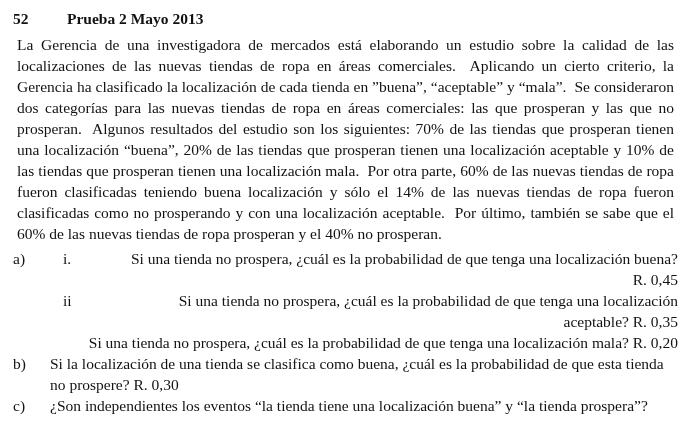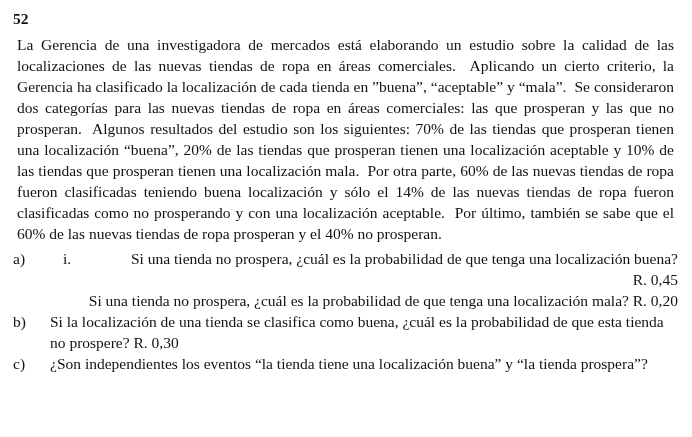--- a/index.html
+++ b/index.html
@@ -72,32 +72,37 @@
     text-align: right;
   }
 </style>
 </head>
 <body>
 
 <div class="page">
 
   <div class="heading">
     <span class="hnum">52</span>
+    <span class="htitle">Prueba 2 Mayo 2013</span>
   </div>
 
   <p class="para">La Gerencia de una investigadora de mercados está elaborando un estudio sobre la calidad de las localizaciones de las nuevas tiendas de ropa en áreas comerciales.  Aplicando un cierto criterio, la Gerencia ha clasificado la localización de cada tienda en ”buena”, “aceptable” y “mala”.  Se consideraron dos categorías para las nuevas tiendas de ropa en áreas comerciales: las que prosperan y las que no prosperan.  Algunos resultados del estudio son los siguientes: 70% de las tiendas que prosperan tienen una localización “buena”, 20% de las tiendas que prosperan tienen una localización aceptable y 10% de las tiendas que prosperan tienen una localización mala.  Por otra parte, 60% de las nuevas tiendas de ropa fueron clasificadas teniendo buena localización y sólo el 14% de las nuevas tiendas de ropa fueron clasificadas como no prosperando y con una localización aceptable.  Por último, también se sabe que el 60% de las nuevas tiendas de ropa prosperan y el 40% no prosperan.</p>
 
   <div class="qlist">
 
     <div class="qitem">
       <span class="qmark">a)</span>
       <div class="qbody">
         <div class="subitem">
           <span class="smark">i.</span>
           <div class="stext">Si una tienda no prospera, ¿cuál es la probabilidad de que tenga una localización buena? R. 0,45</div>
+        </div>
+        <div class="subitem">
+          <span class="smark">ii</span>
+          <div class="stext">Si una tienda no prospera, ¿cuál es la probabilidad de que tenga una localización aceptable? R. 0,35</div>
         </div>
         <div class="subitem">
           <div class="stext">Si una tienda no prospera, ¿cuál es la probabilidad de que tenga una localización mala? R. 0,20</div>
         </div>
       </div>
     </div>
 
     <div class="qitem">
       <span class="qmark">b)</span>
       <div class="qtext">Si la localización de una tienda se clasifica como buena, ¿cuál es la probabilidad de que esta tienda no prospere? R. 0,30</div>

